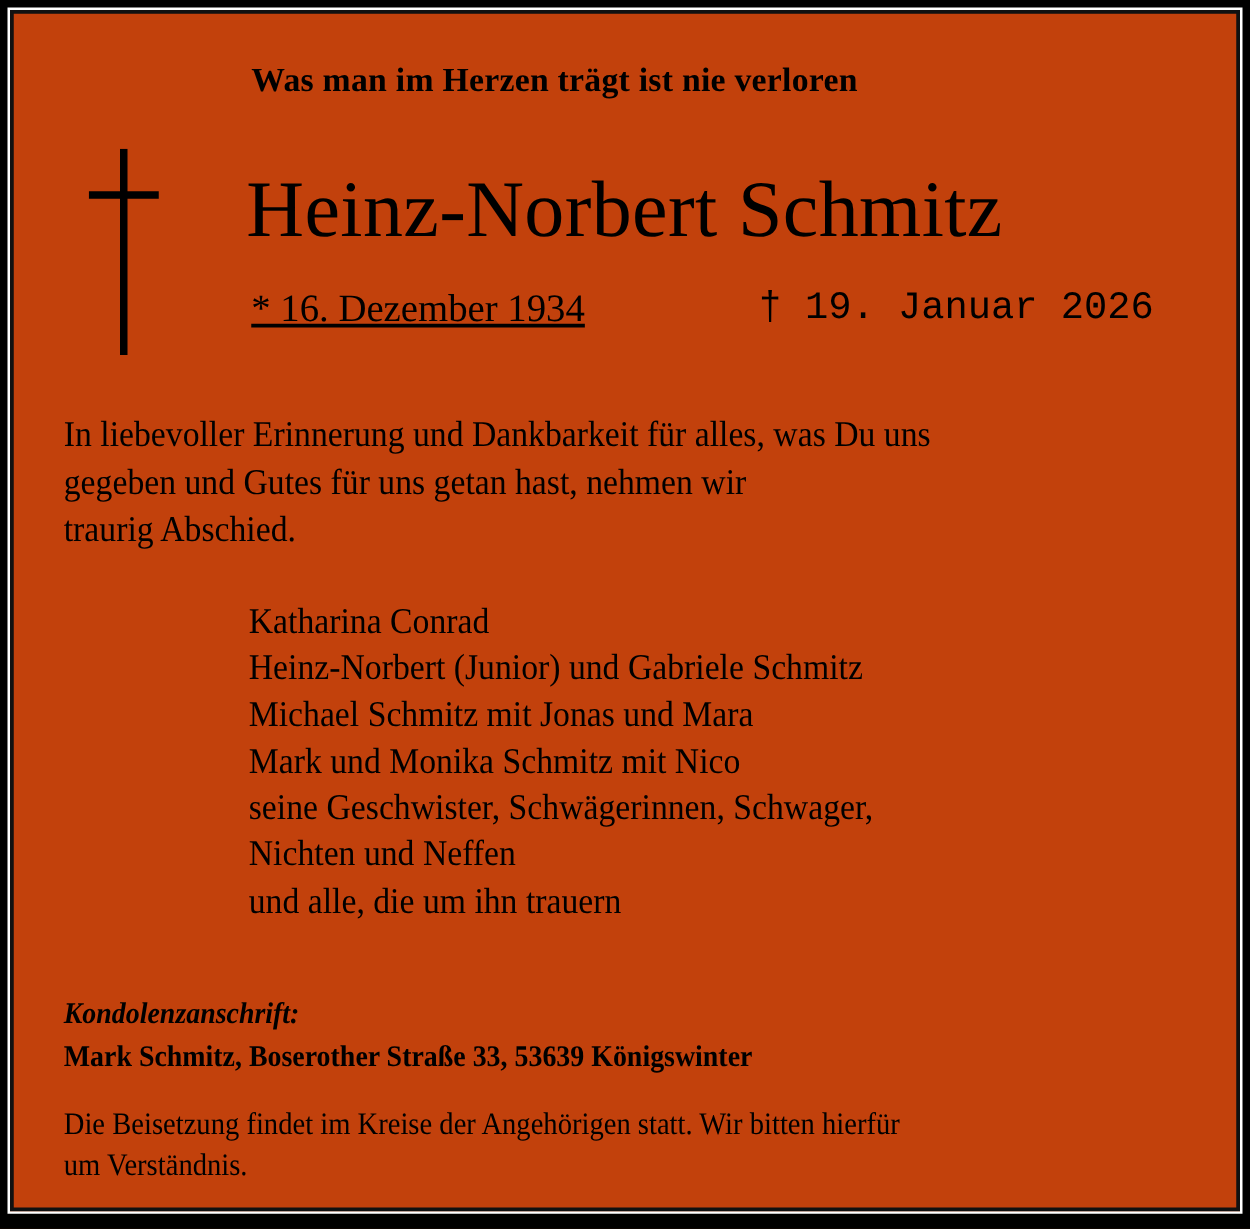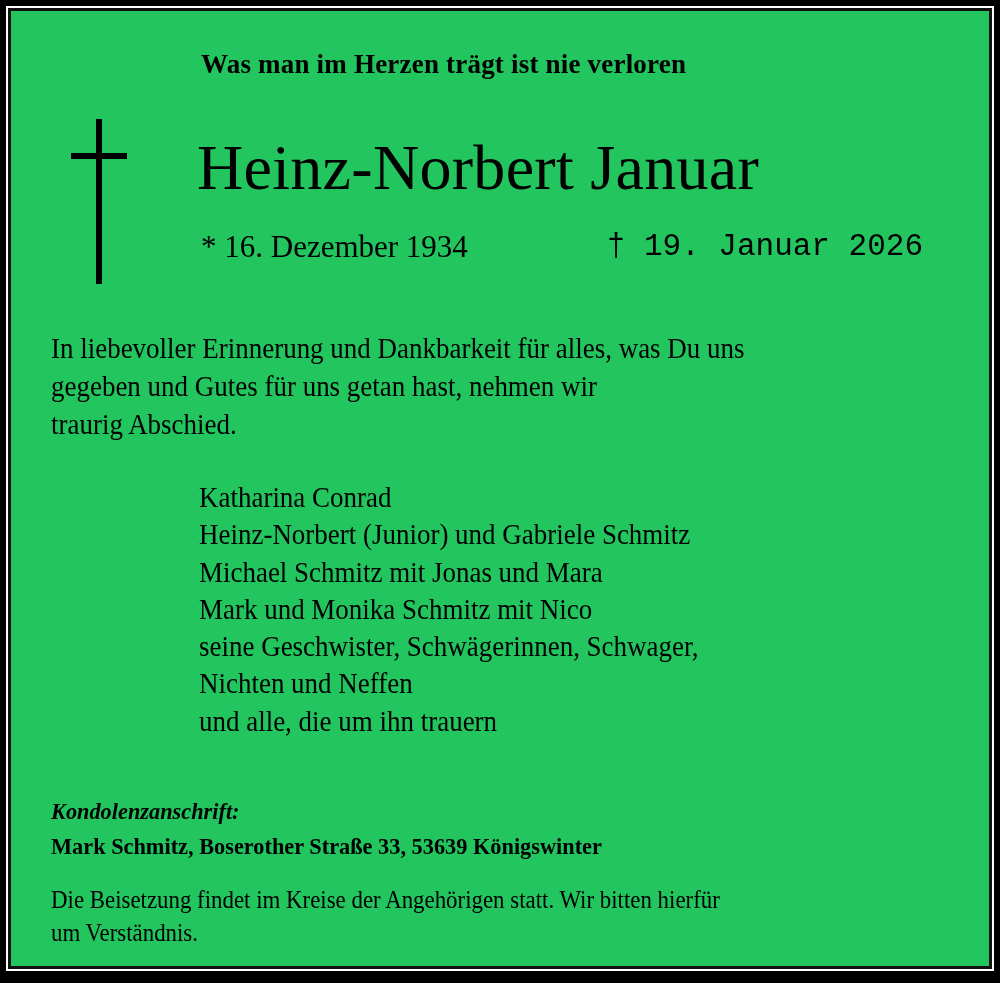--- a/index.html
+++ b/index.html
@@ -3,34 +3,34 @@
   <meta charset="utf-8">
   <style>
     html, body { margin: 0; padding: 0; background: #000; }
     body { width: 1000px; height: 983px; position: relative; overflow: hidden; }
     .frame-outer {
       position: absolute; left: 6px; top: 6px; width: 988px; height: 965px;
       background: #fff;
     }
     .frame-inner {
       position: absolute; left: 2px; top: 2px; right: 2px; bottom: 2px;
-      border: 3px solid #111; background: #22c55e; box-sizing: border-box;
+      border: 3px solid #111; background: #c2410c; box-sizing: border-box;
     }
     .serif { font-family: "Liberation Serif", "DejaVu Serif", serif; color: #000; }
     .motto {
       position: absolute; left: 190px; top: 38px; font-size: 27px; font-weight: bold;
       letter-spacing: 0.2px; white-space: nowrap;
     }
     .cross { position: absolute; left: 60px; top: 108px; width: 70px; height: 165px; }
     .name {
       position: absolute; left: 186px; top: 120px; font-size: 64px; white-space: nowrap;
       letter-spacing: 0.3px;
     }
     .dates { position: absolute; left: 190px; top: 218px; width: 722px; font-size: 31px; white-space: nowrap; }
-    .born { position: absolute; left: 0; top: 0; }
+    .born { position: absolute; left: 0; top: 0; text-decoration: underline; }
     .died { position: absolute; right: 0; top: 0; font-family: Liberation Mono, monospace; }
     .tribute {
       position: absolute; left: 40px; top: 318px; width: 920px; font-size: 29px;
       line-height: 38px; white-space: pre-line; transform: scaleX(0.93); transform-origin: left top;
     }
     .mourners {
       position: absolute; left: 188px; top: 468px; font-size: 29px; line-height: 37.3px;
       transform: scaleX(0.93); transform-origin: left top;
     }
     .mourners div { white-space: nowrap; }
@@ -53,21 +53,21 @@
 <div class="frame-outer">
   <div class="frame-inner">
 
     <div class="motto serif">Was man im Herzen trägt ist nie verloren</div>
 
     <svg class="cross" viewBox="0 0 70 165">
       <rect x="25" y="0" width="6" height="165" fill="#000"></rect>
       <rect x="0" y="34" width="56" height="6" fill="#000"></rect>
     </svg>
 
-    <div class="name serif">Heinz-Norbert Januar</div>
+    <div class="name serif">Heinz-Norbert Schmitz</div>
 
     <div class="dates serif">
       <span class="born">* 16. Dezember 1934</span>
       <span class="died">† 19. Januar 2026</span>
     </div>
 
     <div class="tribute serif">In liebevoller Erinnerung und Dankbarkeit für alles, was Du uns
 gegeben und Gutes für uns getan hast, nehmen wir
 traurig Abschied.</div>
 

